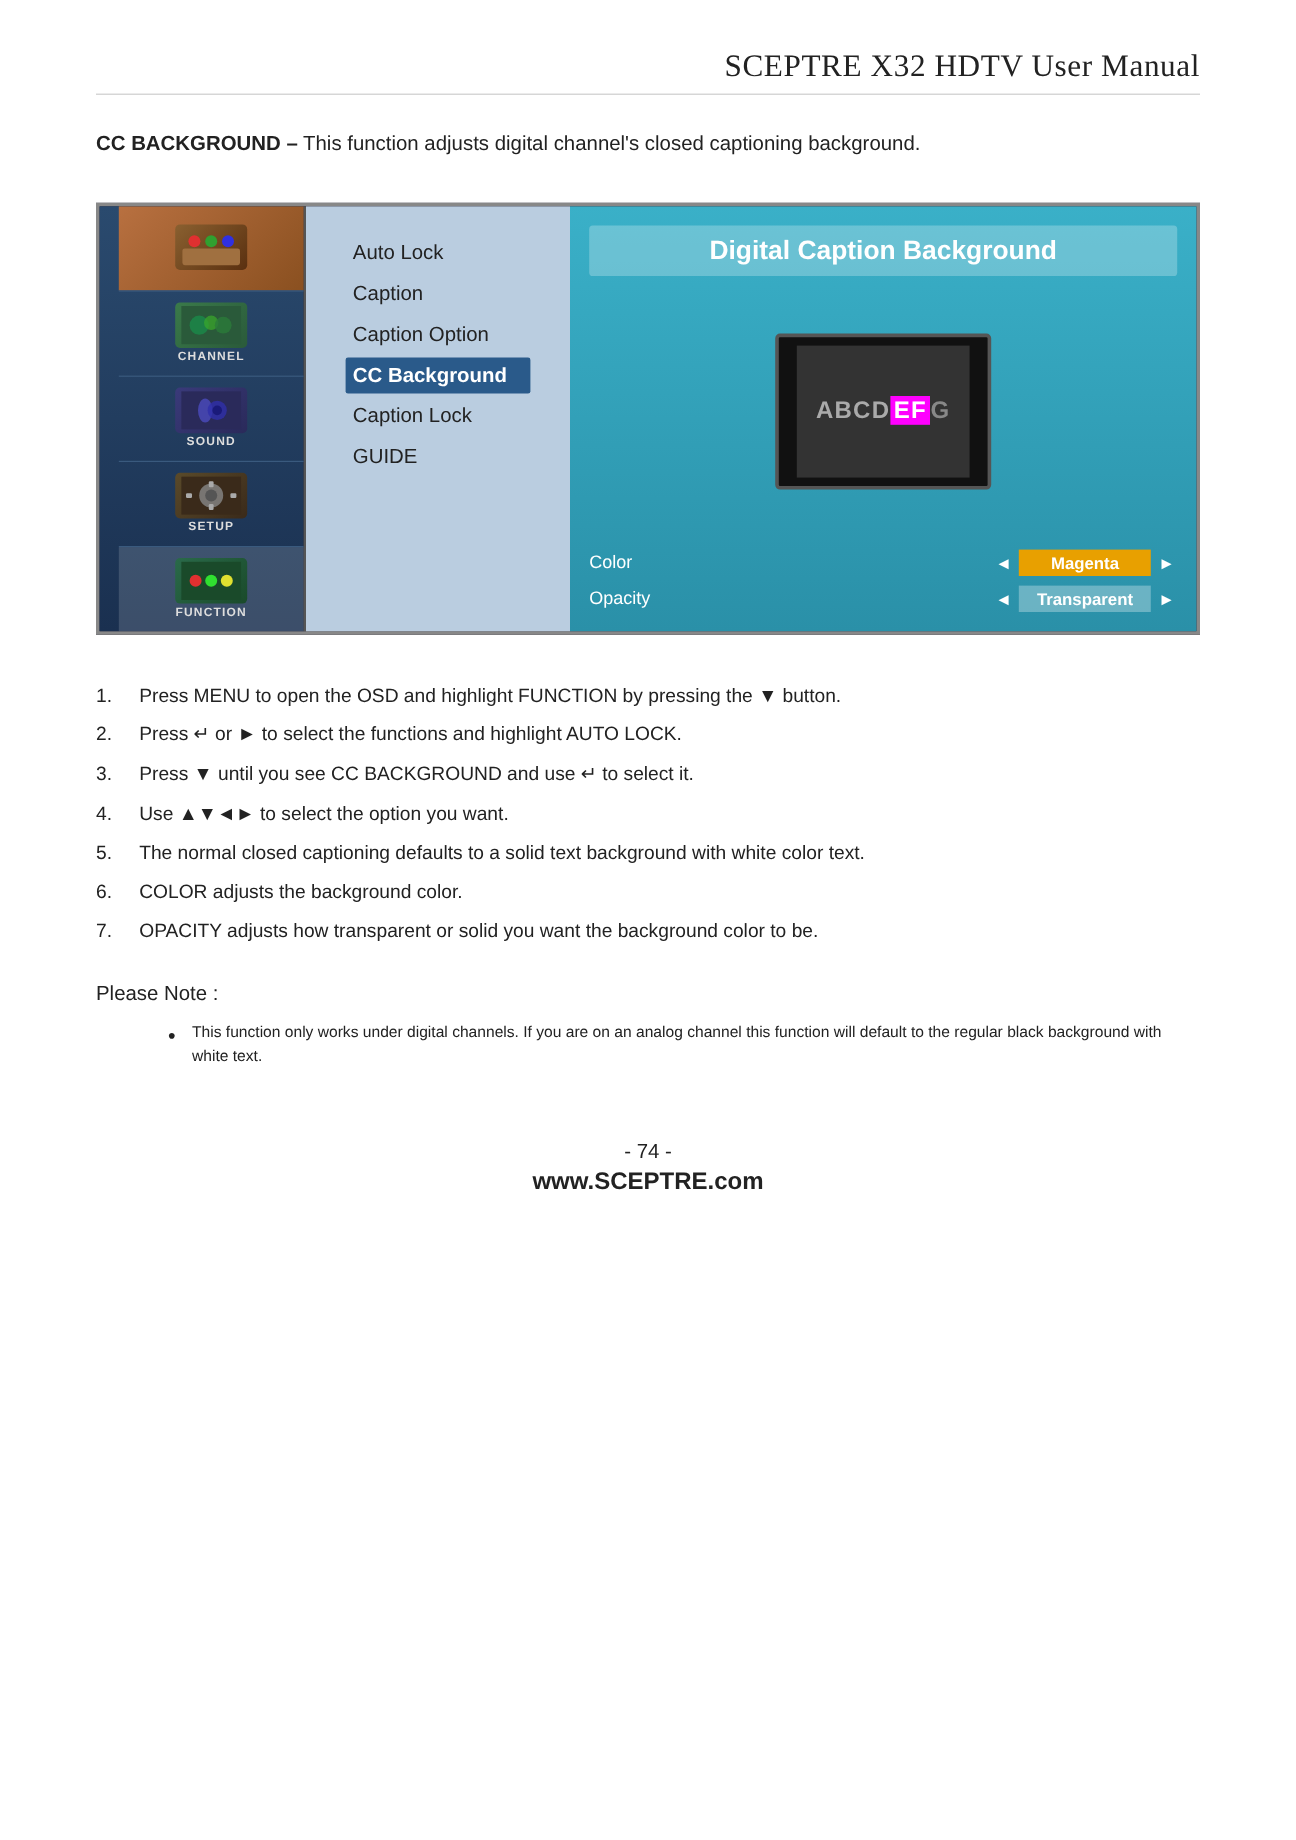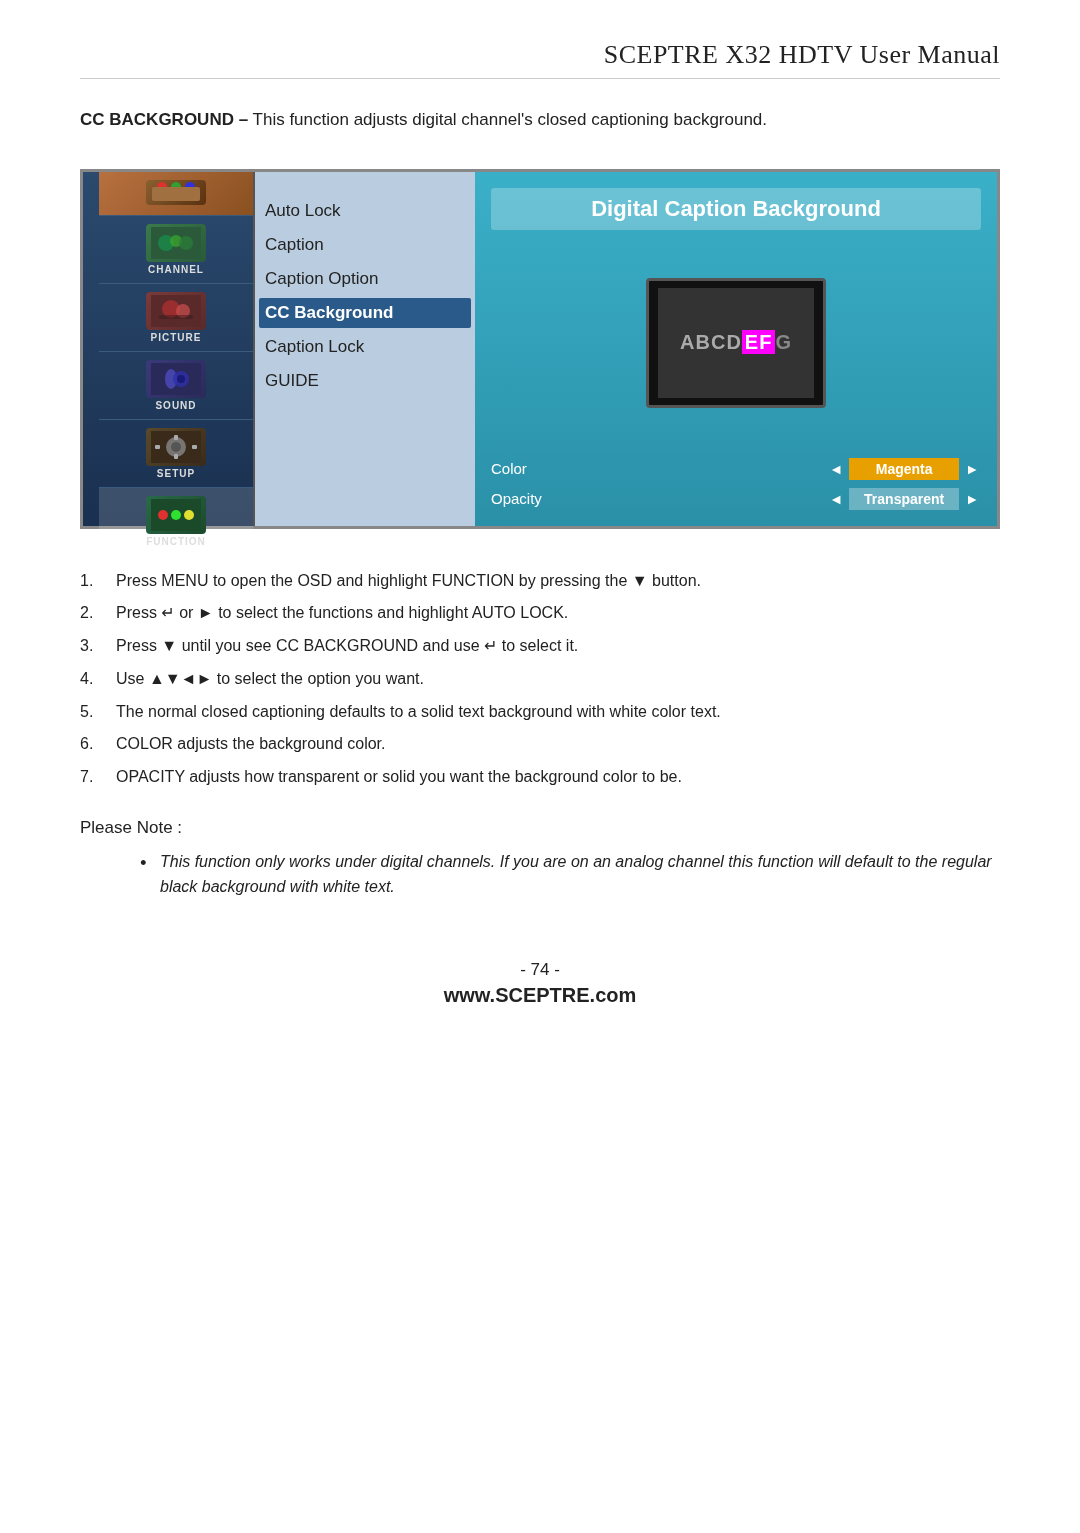--- a/index.html
+++ b/index.html
@@ -96,21 +96,21 @@
     .icon-channel { background: linear-gradient(135deg, #3a7a4a, #2a5a3a); }
     .icon-picture { background: linear-gradient(135deg, #7a3a3a, #5a2a2a); }
     .icon-sound { background: linear-gradient(135deg, #3a3a7a, #2a2a5a); }
     .icon-function { background: linear-gradient(135deg, #2a6a4a, #1a4a2a); }
     .icon-setup { background: linear-gradient(135deg, #5a4a2a, #3a2a1a); }
 
     
     .osd-menu {
       width: 220px;
       background: rgba(200, 220, 240, 0.92);
-      padding: 24px 4px;
+      padding: 24px 33px;
       display: flex;
       flex-direction: column;
       gap: 4px;
     }
 
     .menu-item {
       font-size: 17px;
       padding: 5px 6px;
       cursor: pointer;
       color: #222;
@@ -158,21 +158,21 @@
       background: #111;
       border: 3px solid #555;
       border-radius: 4px;
       display: flex;
       align-items: center;
       justify-content: center;
       position: relative;
     }
 
     .tv-screen {
-      width: 156px;
+      width: 144px;
       height: 110px;
       background: #333;
       display: flex;
       align-items: center;
       justify-content: center;
     }
 
     .tv-text {
       font-size: 20px;
       font-weight: bold;
@@ -262,26 +262,25 @@
       font-size: 17px;
       margin-bottom: 12px;
     }
 
     .note-list {
       list-style: none;
       padding-left: 60px;
     }
 
     .note-list li {
-      font-size: 16px;
+      font-size: 13px;
       line-height: 1.55;
       margin-bottom: 8px;
       position: relative;
       padding-left: 20px;
-      font-style: italic;
     }
 
     .note-list li::before {
       content: "•";
       position: absolute;
       left: 0;
       font-size: 18px;
     }
 
     
@@ -343,31 +342,20 @@
         <svg width="50" height="32" viewBox="0 0 50 32">
           <rect width="50" height="32" fill="#2a5a3a"></rect>
           <circle cx="15" cy="16" r="8" fill="#1a8a4a" opacity="0.8"></circle>
           <circle cx="25" cy="14" r="6" fill="#3aaa2a" opacity="0.7"></circle>
           <circle cx="35" cy="16" r="7" fill="#2a7a3a" opacity="0.8"></circle>
         </svg>
       </div>
       <span class="sidebar-label">CHANNEL</span>
     </div>
 
-    <div class="sidebar-item">
-      <div class="sidebar-icon icon-picture">
-        <svg width="50" height="32" viewBox="0 0 50 32">
-          <rect width="50" height="32" fill="#5a2a2a"></rect>
-          <circle cx="20" cy="14" r="9" fill="#aa3030" opacity="0.8"></circle>
-          <circle cx="32" cy="16" r="7" fill="#cc5050" opacity="0.7"></circle>
-          <rect x="8" y="20" width="34" height="4" rx="2" fill="#3a1a1a" opacity="0.5"></rect>
-        </svg>
-      </div>
-      <span class="sidebar-label">PICTURE</span>
-    </div>
 
     <div class="sidebar-item">
       <div class="sidebar-icon icon-sound">
         <svg width="50" height="32" viewBox="0 0 50 32">
           <rect width="50" height="32" fill="#2a2a5a"></rect>
           <ellipse cx="20" cy="16" rx="6" ry="10" fill="#5050cc" opacity="0.7"></ellipse>
           <circle cx="30" cy="16" r="8" fill="#3030aa" opacity="0.8"></circle>
           <circle cx="30" cy="16" r="4" fill="#1a1a7a"></circle>
         </svg>
       </div>

